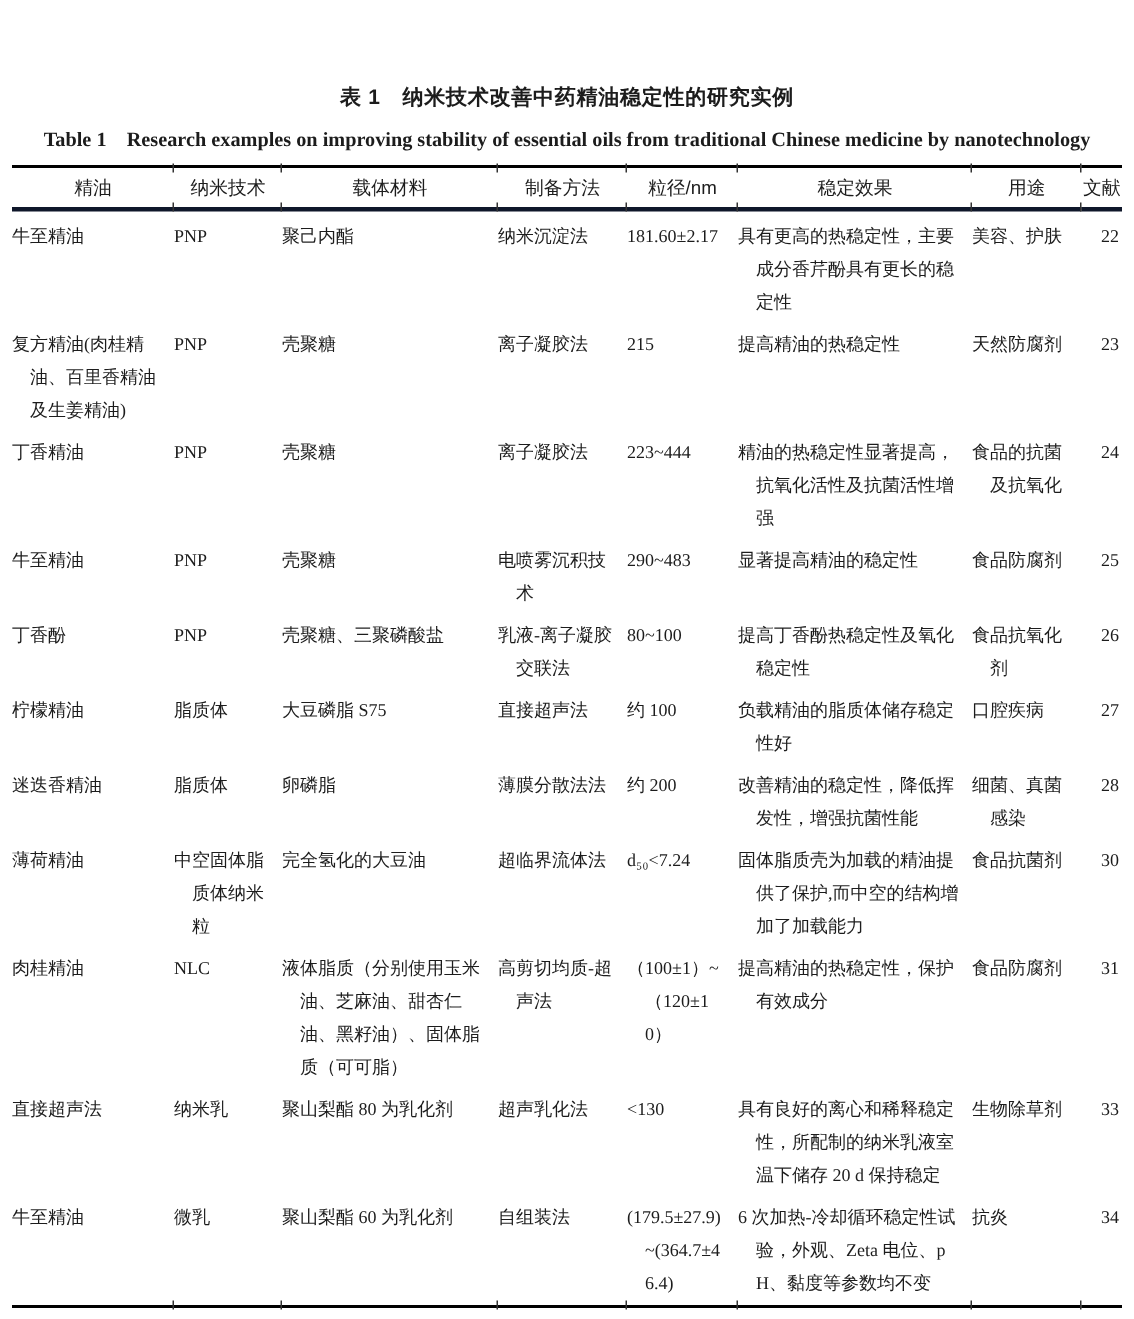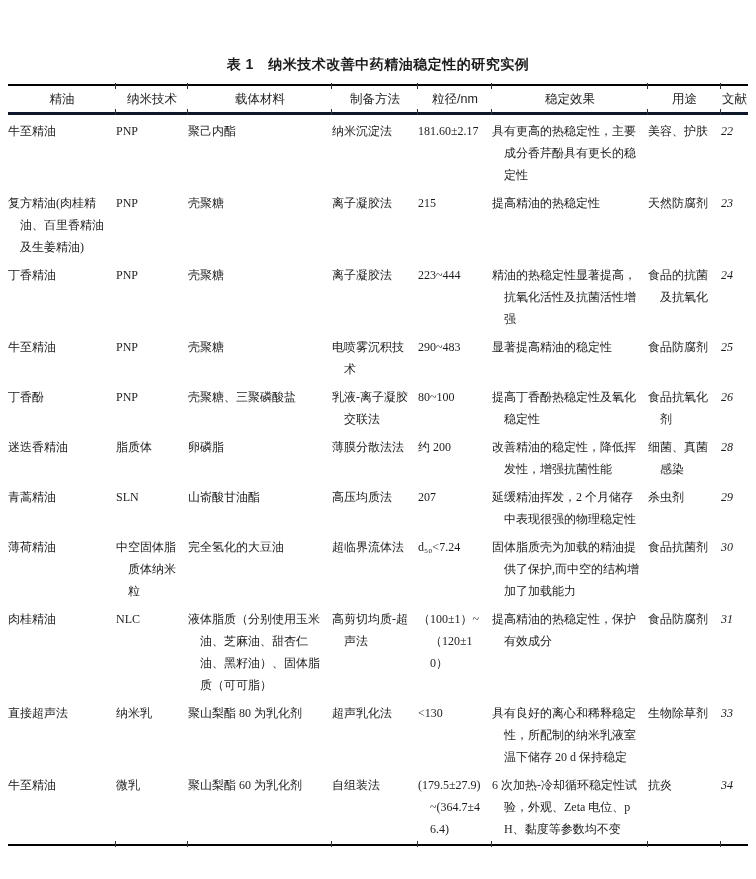--- a/index.html
+++ b/index.html
@@ -90,30 +90,31 @@
     width: 1px;
     height: 6px;
     background: #333;
   }
   
   tbody td .t {
     display: block;
     padding-left: 12px;
     text-indent: -12px;
   }
-  td.ref-cell { text-align: left; padding-right: 2px; font-style: italic; }
+  td.ref-cell { text-align: right; padding-right: 2px; }
   td.ref-cell .t { padding-left: 0; text-indent: 0; }
 </style>
 </head>
 <body>
 
 <div class="page">
 
   <div class="title-zh">表 1　纳米技术改善中药精油稳定性的研究实例</div>
 
+  <div class="title-en">Table 1　Research examples on improving stability of essential oils from traditional Chinese medicine by nanotechnology</div>
 
   <table class="paper-table">
     <colgroup>
       <col style="width:108px">
       <col style="width:72px">
       <col style="width:144px">
       <col style="width:86px">
       <col style="width:74px">
       <col style="width:156px">
       <col style="width:73px">
@@ -257,20 +258,46 @@
           </td>
       <td>
             <span class="t">食品抗氧化剂</span>
           </td>
       <td class="ref-cell">
             <span class="t">26</span>
           </td>
     </tr>
         <tr>
       <td>
+            <span class="t">柠檬精油</span>
+          </td>
+      <td>
+            <span class="t">脂质体</span>
+          </td>
+      <td>
+            <span class="t">大豆磷脂 S75</span>
+          </td>
+      <td>
+            <span class="t">直接超声法</span>
+          </td>
+      <td>
+            <span class="t">约 100</span>
+          </td>
+      <td>
+            <span class="t">负载精油的脂质体储存稳定性好</span>
+          </td>
+      <td>
+            <span class="t">口腔疾病</span>
+          </td>
+      <td class="ref-cell">
+            <span class="t">27</span>
+          </td>
+    </tr>
+        <tr>
+      <td>
             <span class="t">迷迭香精油</span>
           </td>
       <td>
             <span class="t">脂质体</span>
           </td>
       <td>
             <span class="t">卵磷脂</span>
           </td>
       <td>
             <span class="t">薄膜分散法法</span>
@@ -279,46 +306,20 @@
             <span class="t">约 200</span>
           </td>
       <td>
             <span class="t">改善精油的稳定性，降低挥发性，增强抗菌性能</span>
           </td>
       <td>
             <span class="t">细菌、真菌感染</span>
           </td>
       <td class="ref-cell">
             <span class="t">28</span>
-          </td>
-    </tr>
-        <tr>
-      <td>
-            <span class="t">青蒿精油</span>
-          </td>
-      <td>
-            <span class="t">SLN</span>
-          </td>
-      <td>
-            <span class="t">山嵛酸甘油酯</span>
-          </td>
-      <td>
-            <span class="t">高压均质法</span>
-          </td>
-      <td>
-            <span class="t">207</span>
-          </td>
-      <td>
-            <span class="t">延缓精油挥发，2 个月储存中表现很强的物理稳定性</span>
-          </td>
-      <td>
-            <span class="t">杀虫剂</span>
-          </td>
-      <td class="ref-cell">
-            <span class="t">29</span>
           </td>
     </tr>
         <tr>
       <td>
             <span class="t">薄荷精油</span>
           </td>
       <td>
             <span class="t">中空固体脂质体纳米粒</span>
           </td>
       <td>

